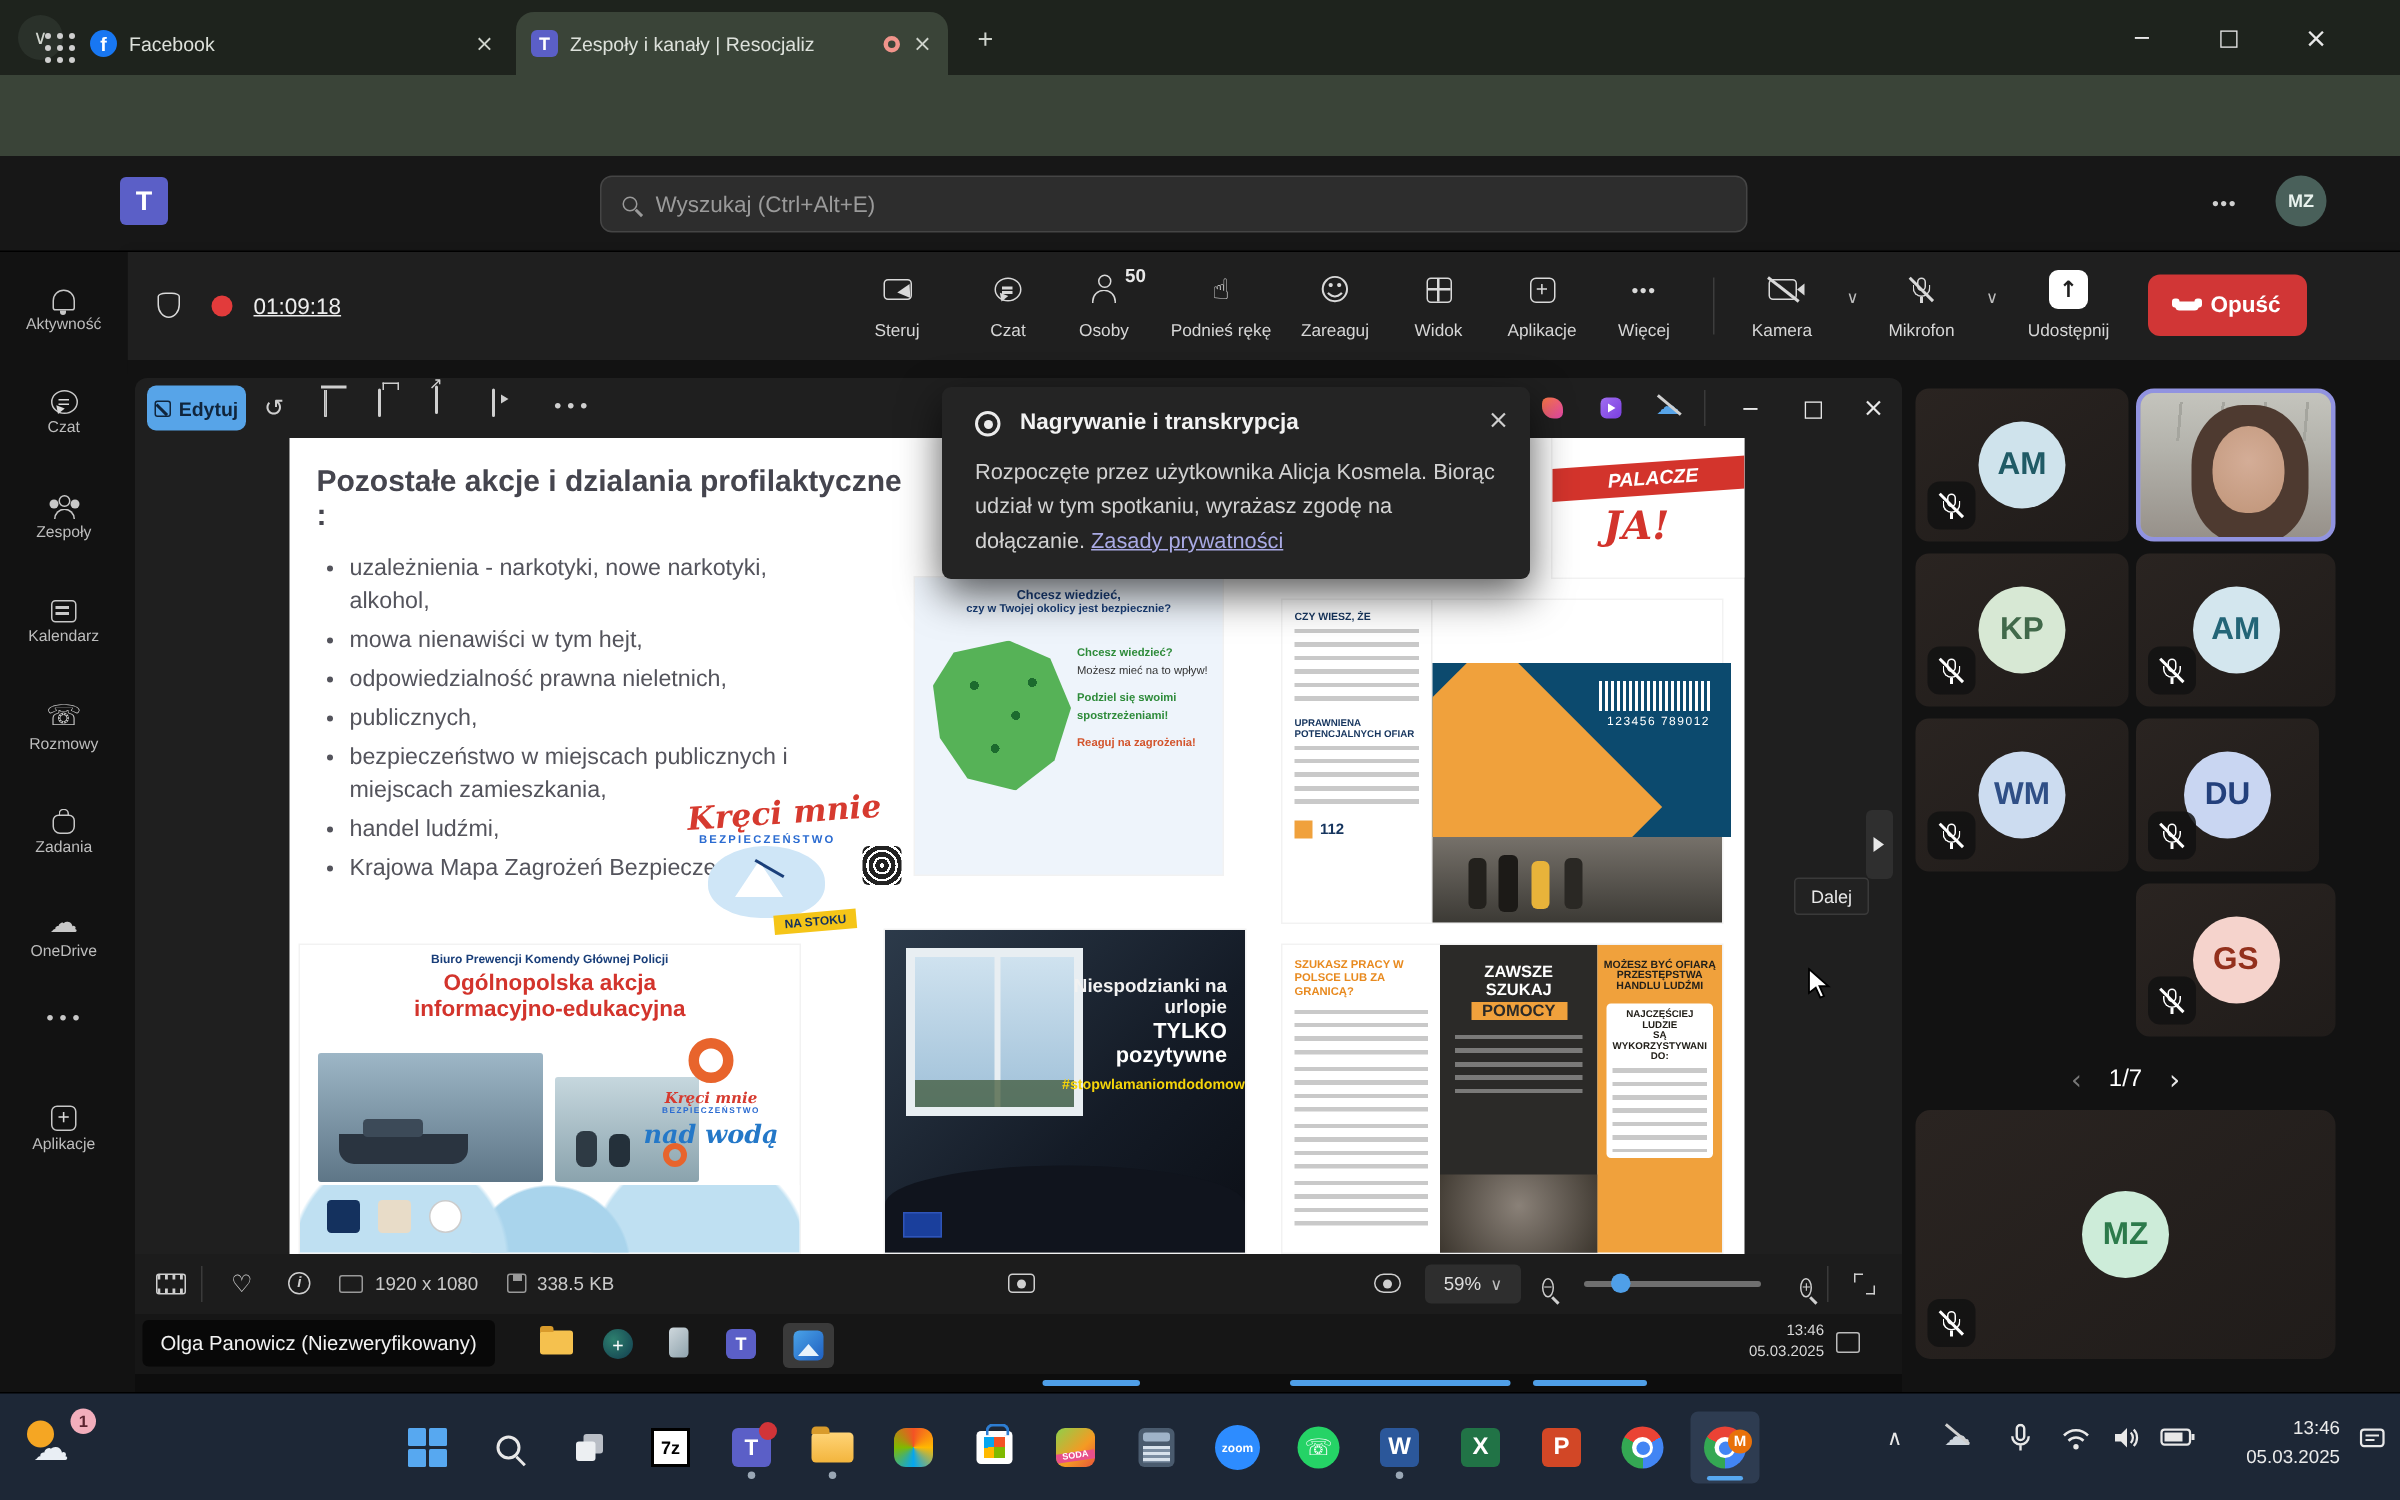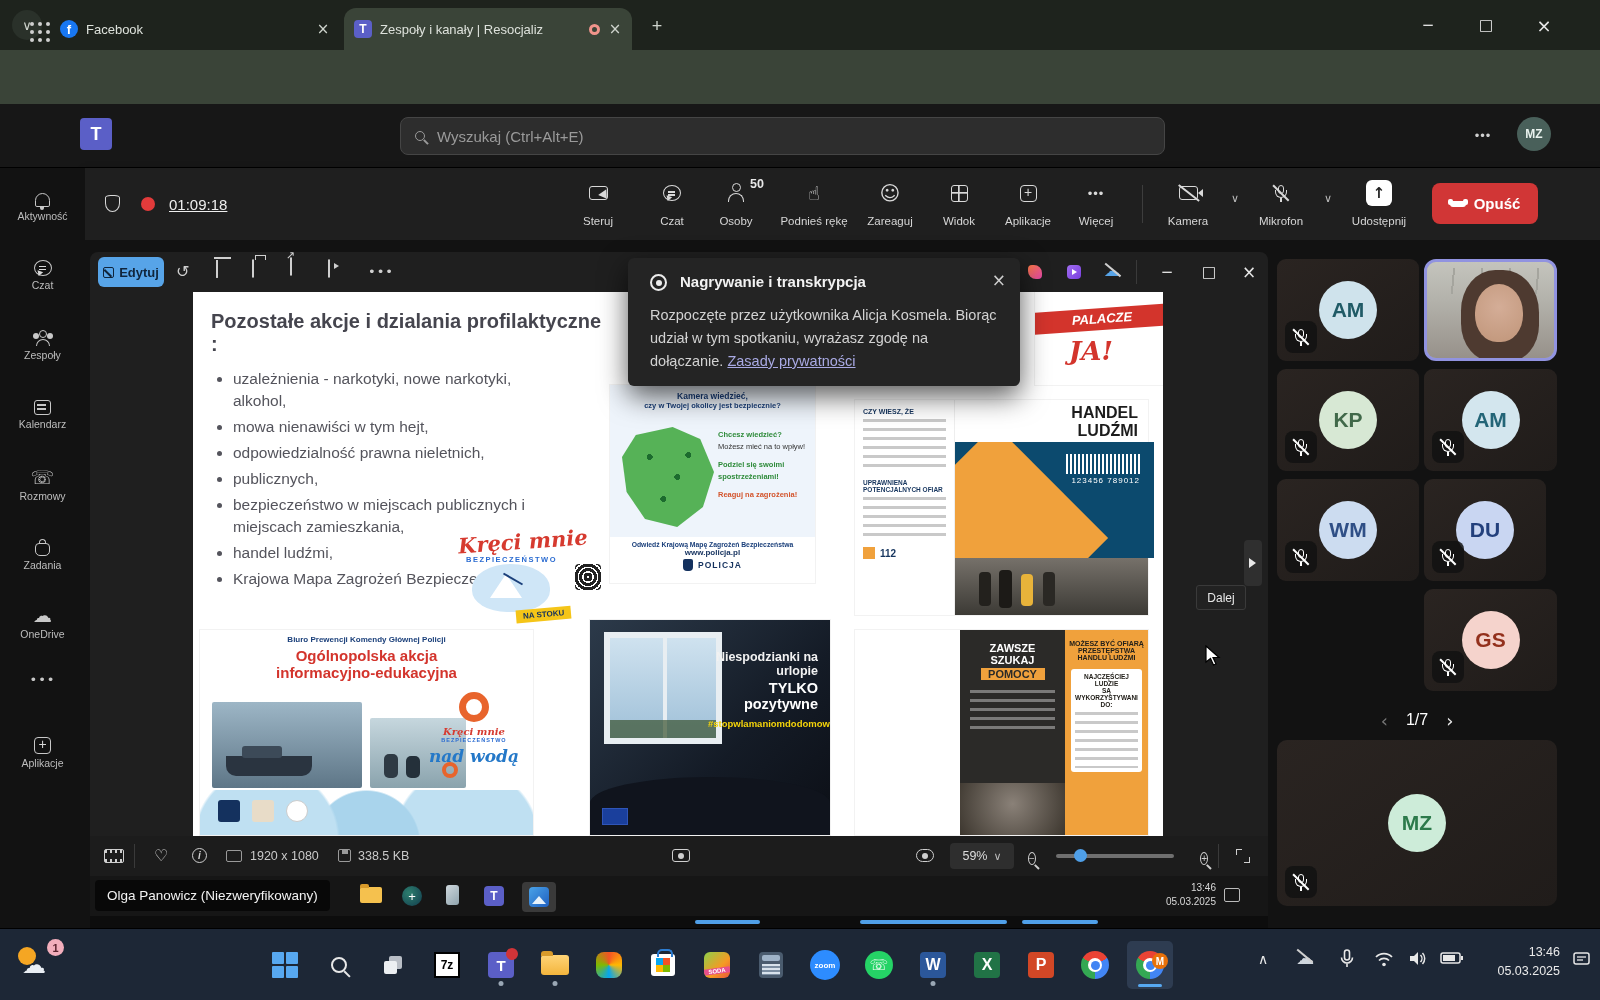--- a/index.html
+++ b/index.html
@@ -493,37 +493,29 @@
             <li>mowa nienawiści w tym hejt,</li>
             <li>odpowiedzialność prawna nieletnich,</li>
             <li>publicznych,</li>
             <li>bezpieczeństwo w miejscach publicznych i miejscach zamieszkania,</li>
             <li>handel ludźmi,</li>
             <li>Krajowa Mapa Zagrożeń Bezpieczeństwa,</li>
           </ul>
         </div>
 
         <div class="poster plmap" style="left:417px;top:93px;width:205px;height:198px;">
-          <div style="text-align:center;padding-top:6px;font-size:8.5px;font-weight:700;color:#1a3f7a;">Kamera wiedzieć,</div>
+          <div style="text-align:center;padding-top:6px;font-size:8.5px;font-weight:700;color:#1a3f7a;">Chcesz wiedzieć,</div>
           <div style="text-align:center;font-size:7.5px;font-weight:700;color:#1a3f7a;">czy w Twojej okolicy jest bezpiecznie?</div>
           <span class="polandmap"></span>
           <div class="abs" style="left:108px;top:44px;width:92px;font-size:7.5px;line-height:1.6;">
             <div style="color:#2e8b3a;font-weight:700;">Chcesz wiedzieć?</div>
             <div style="color:#333;">Możesz mieć na to wpływ!</div>
             <div style="color:#2e8b3a;font-weight:700;margin-top:6px;">Podziel się swoimi</div>
             <div style="color:#2e8b3a;font-weight:700;">spostrzeżeniami!</div>
             <div style="color:#d3542c;font-weight:700;margin-top:6px;">Reaguj na zagrożenia!</div>
-          </div>
-          <div class="mapfoot">
-            <div style="font-size:6.8px;font-weight:700;color:#1a3f7a;">Odwiedź Krajową Mapę Zagrożeń Bezpieczeństwa</div>
-            <div style="font-size:8px;font-weight:700;color:#14315e;">www.policja.pl</div>
-            <div class="cc" style="gap:5px;margin-top:2px;">
-              <span style="width:10px;height:12px;background:#14315e;border-radius:2px 2px 4px 4px;display:inline-block;"></span>
-              <span style="font-size:8.5px;font-weight:700;color:#14315e;letter-spacing:1px;">POLICJA</span>
-            </div>
           </div>
         </div>
 
         <div class="abs" style="left:265px;top:236px;width:155px;height:104px;">
           <div class="script" style="font-size:21px;color:#d63a2f;transform:rotate(-4deg);">Kręci mnie</div>
           <div style="font-size:7.5px;font-weight:700;color:#2a6bd1;letter-spacing:1.5px;margin:2px 0 0 8px;">BEZPIECZEŃSTWO</div>
           <div class="abs" style="left:14px;top:36px;width:78px;height:48px;background:#cfe6f7;border-radius:50% 50% 45% 45%;">
             <span class="abs" style="left:18px;top:10px;width:0;height:0;border-left:16px solid transparent;border-right:16px solid transparent;border-bottom:24px solid #fff;"></span>
             <span class="abs" style="left:30px;top:14px;width:22px;height:2px;background:#1a3f7a;transform:rotate(30deg);"></span>
           </div>
@@ -539,38 +531,41 @@
           <div class="abs" style="left:0;top:0;width:100px;height:215px;border-right:1px solid #eee;">
             <div style="font-size:7px;font-weight:700;color:#16355e;padding:8px 8px 4px;">CZY WIESZ, ŻE</div>
             <div class="txtlines" style="margin:0 8px;height:52px;"></div>
             <div style="font-size:6.5px;font-weight:700;color:#16355e;padding:8px 8px 4px;">UPRAWNIENA POTENCJALNYCH OFIAR</div>
             <div class="txtlines" style="margin:0 8px;height:40px;"></div>
             <div class="flex" style="gap:5px;margin:10px 8px 0;">
               <span style="width:12px;height:12px;background:#f0a13c;display:inline-block;"></span>
               <span style="font-size:10px;font-weight:800;color:#16355e;">112</span>
             </div>
           </div>
-          <div class="abs" style="left:100px;top:0;width:193px;height:42px;background:#fff;text-align:right;padding:4px 10px 0 0;">
-            <div style="font-size:16px;font-weight:800;color:#1c1c1c;line-height:1.1;">HANDEL</div>
-            <div style="font-size:16px;font-weight:800;color:#1c1c1c;line-height:1.1;">LUDŹMI</div>
-          </div>
           <div class="abs" style="left:100px;top:42px;width:199px;height:116px;background:#0c4a6e;overflow:hidden;">
             <span class="abs" style="left:-40px;bottom:-60px;width:160px;height:160px;background:#f0a13c;transform:rotate(45deg);"></span>
             <span class="barcode abs" style="right:14px;top:12px;width:74px;height:20px;"></span>
             <span class="abs" style="right:14px;top:34px;font-size:8px;color:#fff;letter-spacing:1px;">123456 789012</span>
           </div>
           <div class="abs" style="left:100px;top:158px;width:193px;height:57px;background:linear-gradient(#76716a,#3c3a35);">
             <span class="abs" style="left:24px;top:14px;width:12px;height:34px;background:#23211d;border-radius:4px;"></span>
             <span class="abs" style="left:44px;top:12px;width:13px;height:38px;background:#1c1a17;border-radius:4px;"></span>
             <span class="abs" style="left:66px;top:16px;width:12px;height:32px;background:#e8b33a;border-radius:4px;"></span>
             <span class="abs" style="left:88px;top:14px;width:12px;height:34px;background:#2a2824;border-radius:4px;"></span>
           </div>
         </div>
 
         <div class="poster" style="left:662px;top:338px;width:293px;height:205px;background:#fff;">
+          <div class="abs" style="left:0;top:0;width:105px;height:205px;">
+            <div style="font-size:7.5px;font-weight:800;color:#e88a1f;padding:8px 8px 4px;">SZUKASZ PRACY W POLSCE LUB ZA GRANICĄ?</div>
+            <div class="txtlines" style="margin:4px 8px;height:30px;"></div>
+            <div class="txtlines" style="margin:8px 8px;height:30px;"></div>
+            <div class="txtlines" style="margin:8px 8px;height:30px;"></div>
+            <div class="txtlines" style="margin:8px 8px;height:30px;"></div>
+          </div>
           <div class="abs" style="left:105px;top:0;width:105px;height:205px;background:#2b2a28;">
             <div style="font-size:11px;font-weight:800;color:#fff;text-align:center;margin-top:12px;">ZAWSZE</div>
             <div style="font-size:11px;font-weight:800;color:#fff;text-align:center;">SZUKAJ</div>
             <div style="font-size:11px;font-weight:800;color:#2b2a28;background:#f0a13c;width:64px;margin:2px auto 0;text-align:center;">POMOCY</div>
             <div class="txtlines" style="margin:10px 10px;height:44px;opacity:.5;"></div>
             <div class="abs" style="left:0;bottom:0;width:105px;height:52px;background:radial-gradient(circle at 50% 40%,#8a8178,#3c362e);"></div>
           </div>
           <div class="abs" style="left:210px;top:0;width:83px;height:205px;background:#f0a13c;">
             <div style="font-size:7px;font-weight:800;color:#23201a;text-align:center;margin-top:10px;">MOŻESZ BYĆ OFIARĄ</div>
             <div style="font-size:7px;font-weight:800;color:#23201a;text-align:center;">PRZESTĘPSTWA</div>

